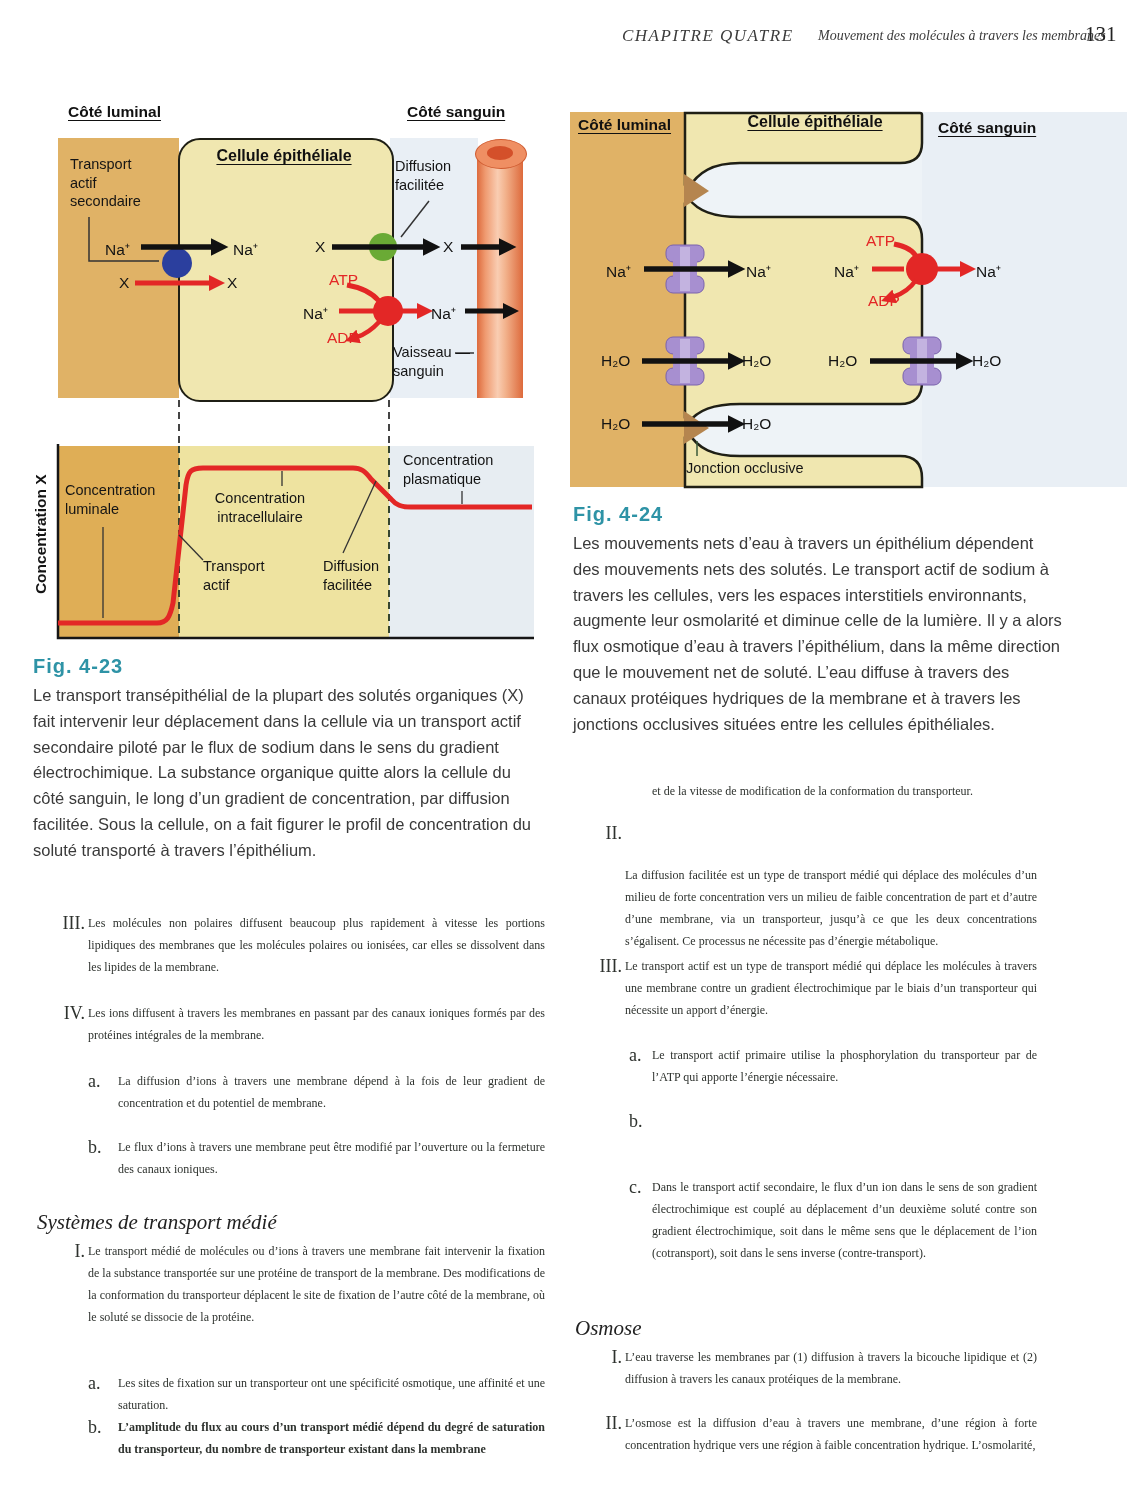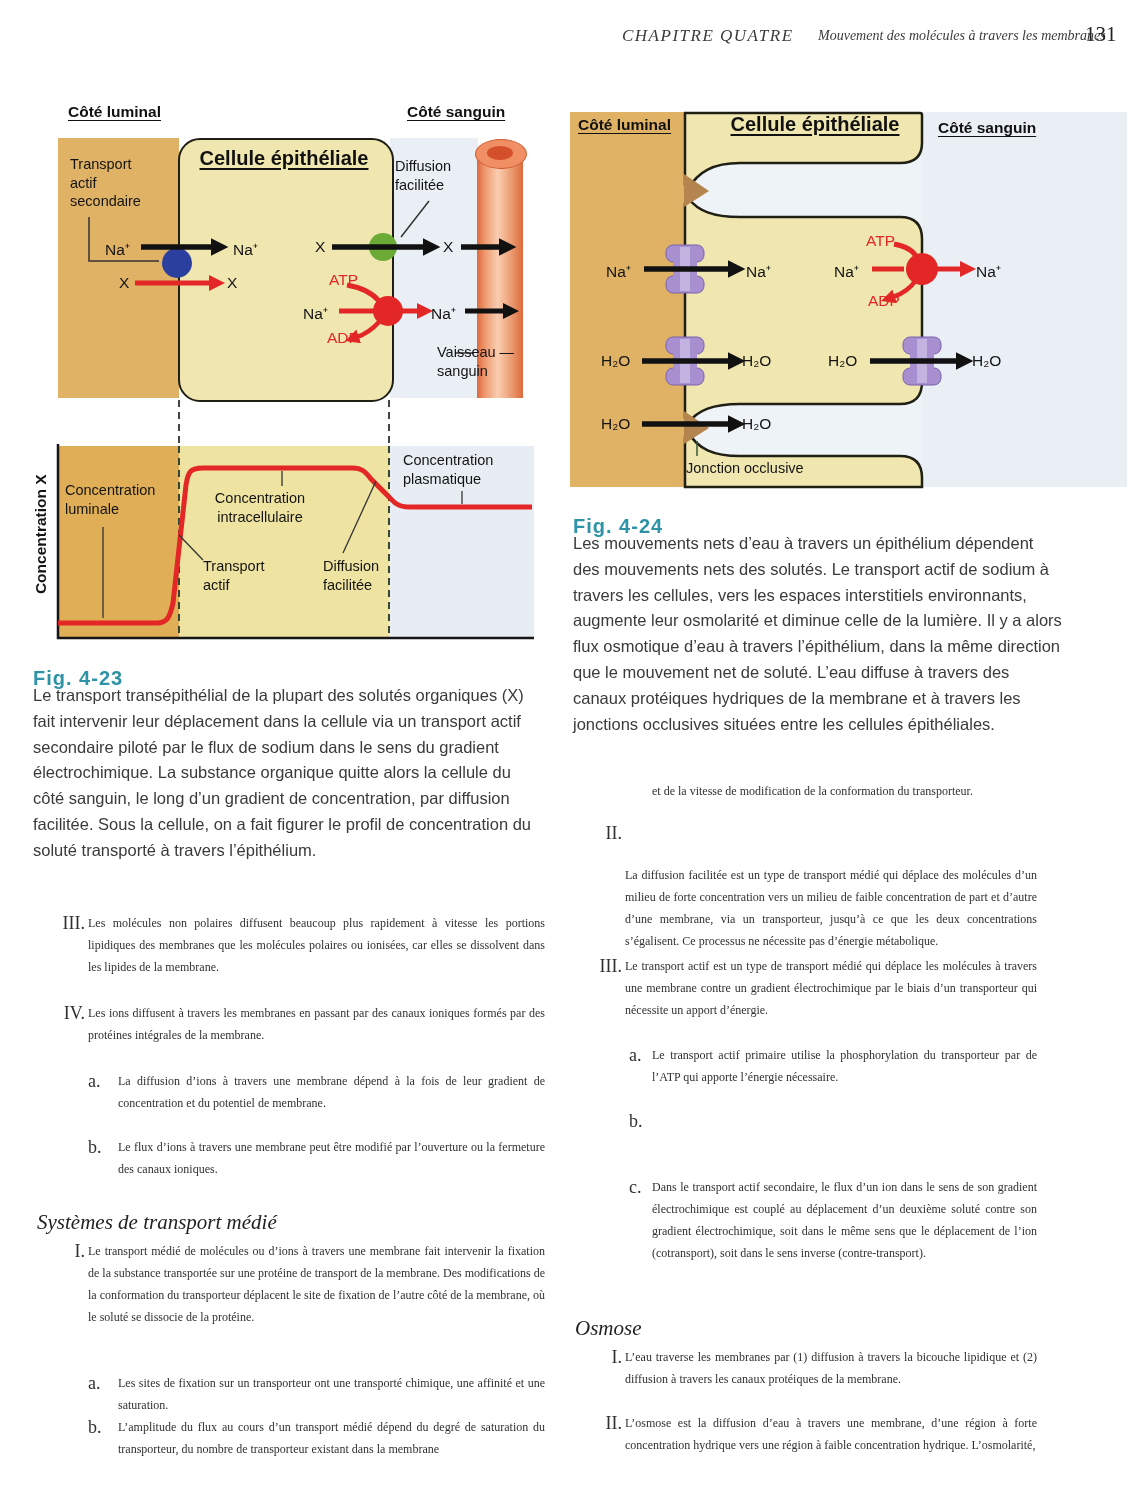--- a/index.html
+++ b/index.html
@@ -7,30 +7,30 @@
         font-family:"Liberation Serif",serif;color:#2e322e;}
   .abs{position:absolute;}
   
   .hdr-chapter{font-size:17px;letter-spacing:1.5px;color:#3b3b3b;}
   .hdr-sub{font-style:italic;font-size:14px;color:#3b3b3b;}
   .hdr-num{font-size:21px;color:#222;}
   
   .fig{position:absolute;}
   .side-title{font-family:"Liberation Sans",sans-serif;font-weight:bold;font-size:15.5px;color:#111;
               text-decoration:underline;text-underline-offset:3px;white-space:nowrap;}
-  .cellttl{font-family:"Liberation Sans",sans-serif;font-weight:bold;font-size:20px;color:#111;
+  .cellttl{font-family:"Liberation Sans",sans-serif;font-weight:bold;font-size:16px;color:#111;
            text-decoration:underline;text-underline-offset:3px;text-align:center;}
   .lbl{font-family:"Liberation Sans",sans-serif;font-size:14.5px;line-height:18.5px;color:#141414;
        white-space:pre-line;}
   .ion{font-family:"Liberation Sans",sans-serif;font-size:15.5px;color:#141414;white-space:nowrap;}
   .red{color:#e32726;text-align:center;}
   .figsvg{position:absolute;left:0;top:0;overflow:visible;}
   
   .figttl{font-family:"Liberation Sans",sans-serif;font-weight:bold;font-size:20px;color:#2e93a6;
-          letter-spacing:1px;margin-top:12px;}
+          letter-spacing:1px;}
   .figcap{font-family:"Liberation Sans",sans-serif;font-size:16.5px;line-height:25.8px;color:#3a3a3a;}
   
   .bmark{font-size:18px;line-height:22px;text-align:right;}
   .btxt{font-size:12px;line-height:22px;text-align:justify;}
   .bhead{font-style:italic;font-size:21px;color:#222;white-space:nowrap;}
   .graphlbl{font-family:"Liberation Sans",sans-serif;font-size:14.5px;line-height:18.5px;color:#141414;
             white-space:pre-line;}
 </style>
 </head>
 <body>
@@ -115,21 +115,21 @@
     <div class="abs ion" style="left:50px;top:143px;">Na⁺</div>
     <div class="abs ion" style="left:178px;top:143px;">Na⁺</div>
     <div class="abs ion" style="left:260px;top:143px;">X</div>
     <div class="abs ion" style="left:388px;top:143px;">X</div>
     <div class="abs ion" style="left:64px;top:179px;">X</div>
     <div class="abs ion" style="left:172px;top:179px;">X</div>
     <div class="abs ion red" style="left:274px;top:176px;">ATP</div>
     <div class="abs ion red" style="left:272px;top:234px;">ADP</div>
     <div class="abs ion" style="left:248px;top:207px;">Na⁺</div>
     <div class="abs ion" style="left:376px;top:207px;">Na⁺</div>
-    <div class="abs lbl" style="left:338px;top:248px;padding-left:44px;">Vaisseau —
+    <div class="abs lbl" style="left:338px;top:248px;">Vaisseau —
 sanguin</div>
 
     <div class="abs graphlbl" style="left:-91px;top:430px;width:155px;text-align:center;font-weight:bold;font-size:15.5px;transform:rotate(-90deg);">Concentration X</div>
     <div class="abs graphlbl" style="left:10px;top:386px;">Concentration
 luminale</div>
     <div class="abs graphlbl" style="left:130px;top:394px;width:150px;text-align:center;">Concentration
 intracellulaire</div>
     <div class="abs graphlbl" style="left:348px;top:356px;">Concentration
 plasmatique</div>
     <div class="abs graphlbl" style="left:148px;top:462px;">Transport
@@ -230,24 +230,24 @@
 
   <div class="abs bmark" style="left:88px;top:1136px;width:24px;text-align:left;">b.</div>
   <div class="abs btxt" style="left:118px;top:1136px;width:427px;">Le flux d’ions à travers une membrane peut être modifié par l’ouverture ou la fermeture des canaux ioniques.</div>
 
   <div class="abs bhead" style="left:37px;top:1210px;">Systèmes de transport médié</div>
 
   <div class="abs bmark" style="left:35px;top:1240px;width:50px;">I.</div>
   <div class="abs btxt" style="left:88px;top:1240px;width:457px;">Le transport médié de molécules ou d’ions à travers une membrane fait intervenir la fixation de la substance transportée sur une protéine de transport de la membrane. Des modifications de la conformation du transporteur déplacent le site de fixation de l’autre côté de la membrane, où le soluté se dissocie de la protéine.</div>
 
   <div class="abs bmark" style="left:88px;top:1372px;width:24px;text-align:left;">a.</div>
-  <div class="abs btxt" style="left:118px;top:1372px;width:427px;">Les sites de fixation sur un transporteur ont une transporté chimique, une affinité et une saturation.</div>
+  <div class="abs btxt" style="left:118px;top:1372px;width:427px;">Les sites de fixation sur un transporteur ont une spécificité osmotique, une affinité et une saturation.</div>
 
   <div class="abs bmark" style="left:88px;top:1416px;width:24px;text-align:left;">b.</div>
-  <div class="abs btxt" style="left:118px;top:1416px;width:427px;">L’amplitude du flux au cours d’un transport médié dépend du degré de saturation du transporteur, du nombre de transporteur existant dans la membrane</div>
+  <div class="abs btxt" style="left:118px;top:1416px;width:427px;font-weight:bold;">L’amplitude du flux au cours d’un transport médié dépend du degré de saturation du transporteur, du nombre de transporteur existant dans la membrane</div>
 
   <div class="abs btxt" style="left:652px;top:780px;width:386px;">et de la vitesse de modification de la conformation du transporteur.</div>
 
   <div class="abs bmark" style="left:588px;top:822px;width:34px;">II.</div>
   <div class="abs btxt" style="left:625px;top:822px;width:412px;margin-top:42px;">La diffusion facilitée est un type de transport médié qui déplace des molécules d’un milieu de forte concentration vers un milieu de faible concentration de part et d’autre d’une membrane, via un transporteur, jusqu’à ce que les deux concentrations s’égalisent. Ce processus ne nécessite pas d’énergie métabolique.</div>
 
   <div class="abs bmark" style="left:588px;top:955px;width:34px;">III.</div>
   <div class="abs btxt" style="left:625px;top:955px;width:412px;">Le transport actif est un type de transport médié qui déplace les molécules à travers une membrane contre un gradient électrochimique par le biais d’un transporteur qui nécessite un apport d’énergie.</div>
 
   <div class="abs bmark" style="left:629px;top:1044px;width:20px;text-align:left;">a.</div>

